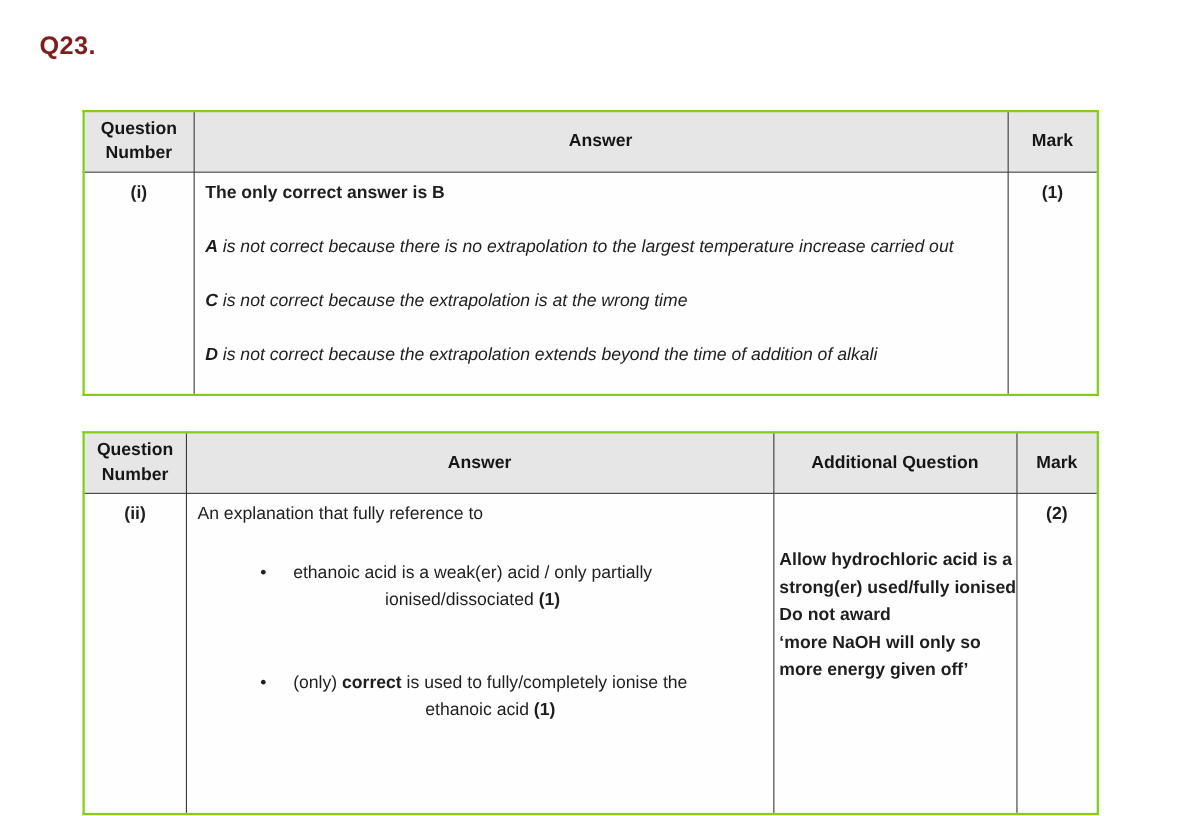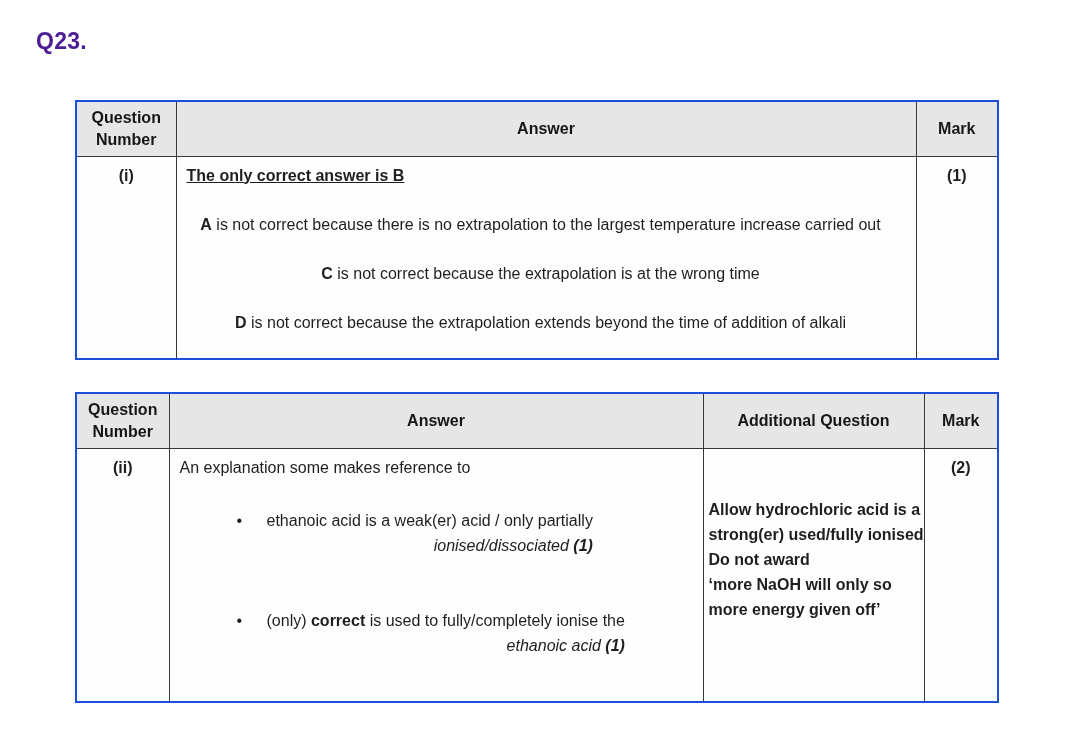--- a/index.html
+++ b/index.html
@@ -13,30 +13,30 @@
     position: relative;
     overflow: hidden;
   }
 
   .page-title {
     position: absolute;
     left: 36px;
     top: 28px;
     font-size: 23px;
     font-weight: bold;
-    color: #4c1d95;
+    color: #7f1d1d;
     letter-spacing: 0.3px;
     text-align: right;
   }
 
   table.ms-table {
     position: absolute;
     border-collapse: collapse;
     table-layout: fixed;
-    border: 2px solid #1d4ed8;
+    border: 2px solid #84cc16;
     padding-left: 24px;
   }
   #table1 { left: 75px; top: 100px; width: 922px; }
   #table2 { left: 75px; top: 392px; width: 922px; }
 
   .ms-table th, .ms-table td {
     border: 1px solid #383838;
   }
   .ms-table th {
     background: #e6e6e6;
@@ -52,41 +52,41 @@
   #table2 th { height: 55px; }
 
   .ms-table td {
     background: #fefefe;
     vertical-align: top;
     font-size: 16px;
     line-height: 25px;
     padding: 6px 10px;
   }
   #table1 td { height: 203px; }
-  #table2 td { height: 254px; }
+  #table2 td { height: 292px; }
 
   td.qnum-cell, td.mark-cell {
     text-align: center;
     font-weight: bold;
   }
 
   
-  .answer-statement { font-weight: bold; margin: 0 0 24px 0; text-decoration: underline; }
-  .option-line { margin: 0 0 24px 0; max-width: 708px; text-align: center; }
+  .answer-statement { font-weight: bold; margin: 0 0 24px 0; }
+  .option-line { font-style: italic; margin: 0 0 24px 0; max-width: 708px; }
   .option-line:last-child { margin-bottom: 12px; }
   .option-letter { font-weight: bold; }
 
   
   .answer-intro { margin: 0 0 28px 0; }
   .bullet-row { display: flex; margin-left: 57px; margin-bottom: 50px; }
   .bullet-row:last-child { margin-bottom: 0; }
   .bullet-marker { width: 30px; flex: none; }
   .bullet-text { display: inline-block; }
   .bullet-line-1 { white-space: nowrap; }
-  .bullet-line-2 { text-align: right; font-style: italic; }
+  .bullet-line-2 { text-align: center; }
   .bold { font-weight: bold; }
 
   
   td.guidance-cell { padding: 4px 5px; }
   .guidance-content { margin-top: 44px; }
   .guidance-line { white-space: nowrap; font-weight: bold; }
   .guidance-group-2 { }
 </style>
 </head>
 <body>
@@ -132,21 +132,21 @@
       <th>Question Number</th>
       <th>Answer</th>
       <th>Additional Question</th>
       <th>Mark</th>
     </tr>
   </thead>
   <tbody>
     <tr>
       <td class="qnum-cell">(ii)</td>
       <td>
-        <div class="answer-intro">An explanation some makes reference to</div>
+        <div class="answer-intro">An explanation that fully reference to</div>
 
         <div class="bullet-row">
           <span class="bullet-marker">•</span>
           <span class="bullet-text">
             <div class="bullet-line-1"><span></span><span class="bold"></span><span>ethanoic acid is a weak(er) acid / only partially</span></div>
             <div class="bullet-line-2"><span>ionised/dissociated </span><span class="bold">(1)</span></div>
           </span>
         </div>
 
         <div class="bullet-row">

